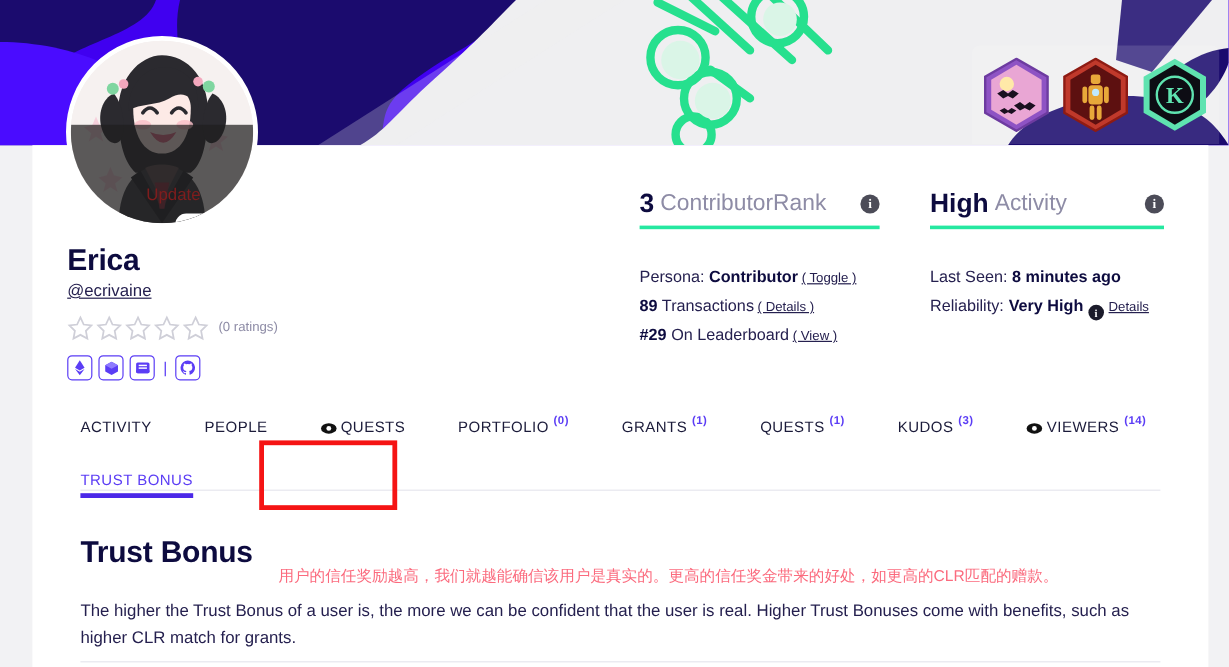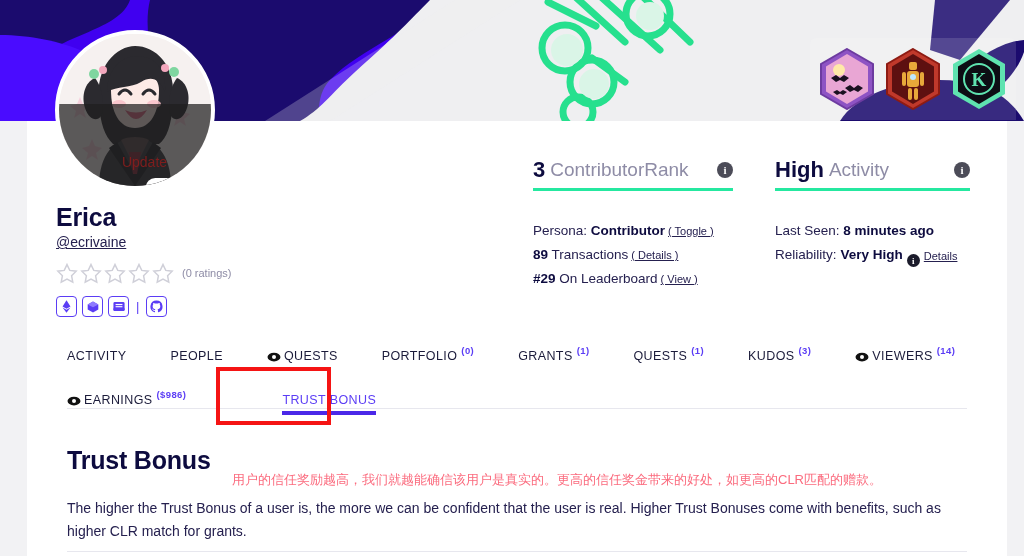--- a/index.html
+++ b/index.html
@@ -445,30 +445,20 @@
         <svg viewBox="0 0 16 11" width="14" height="10">
             <ellipse cx="8" cy="5.5" rx="7.4" ry="5" fill="#111"></ellipse>
             <circle cx="8" cy="5.5" r="2.3" fill="#fff"></circle>
           </svg>
       </span>
       <span>VIEWERS</span>
       <span class="sup">(14)</span>
     </div>
 
     <div class="row2">
-      <div class="tab" style="margin-right:96px;">
-        <span class="eye">
-          <svg viewBox="0 0 16 11" width="14" height="10">
-              <ellipse cx="8" cy="5.5" rx="7.4" ry="5" fill="#111"></ellipse>
-              <circle cx="8" cy="5.5" r="2.3" fill="#fff"></circle>
-            </svg>
-        </span>
-        <span>EARNINGS</span>
-        <span class="sup">($986)</span>
-      </div>
       <div class="tab active" style="margin-right:0;">
         <span>TRUST BONUS</span>
         <span class="bar"></span>
       </div>
     </div>
   </div>
 
   <div class="tabs-divider"></div>
   <div class="red-box"></div>
 

